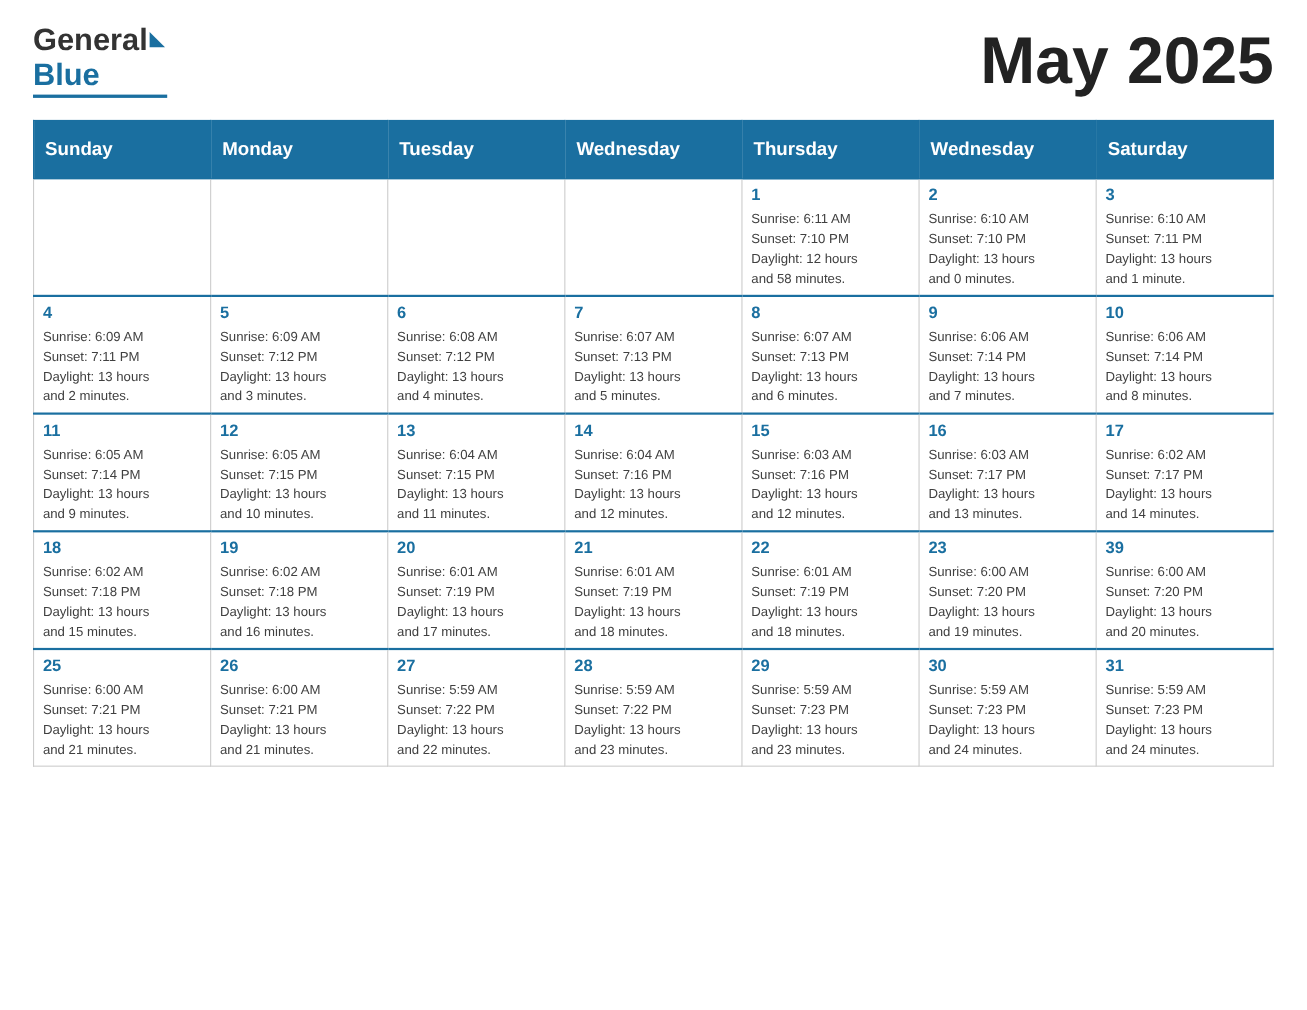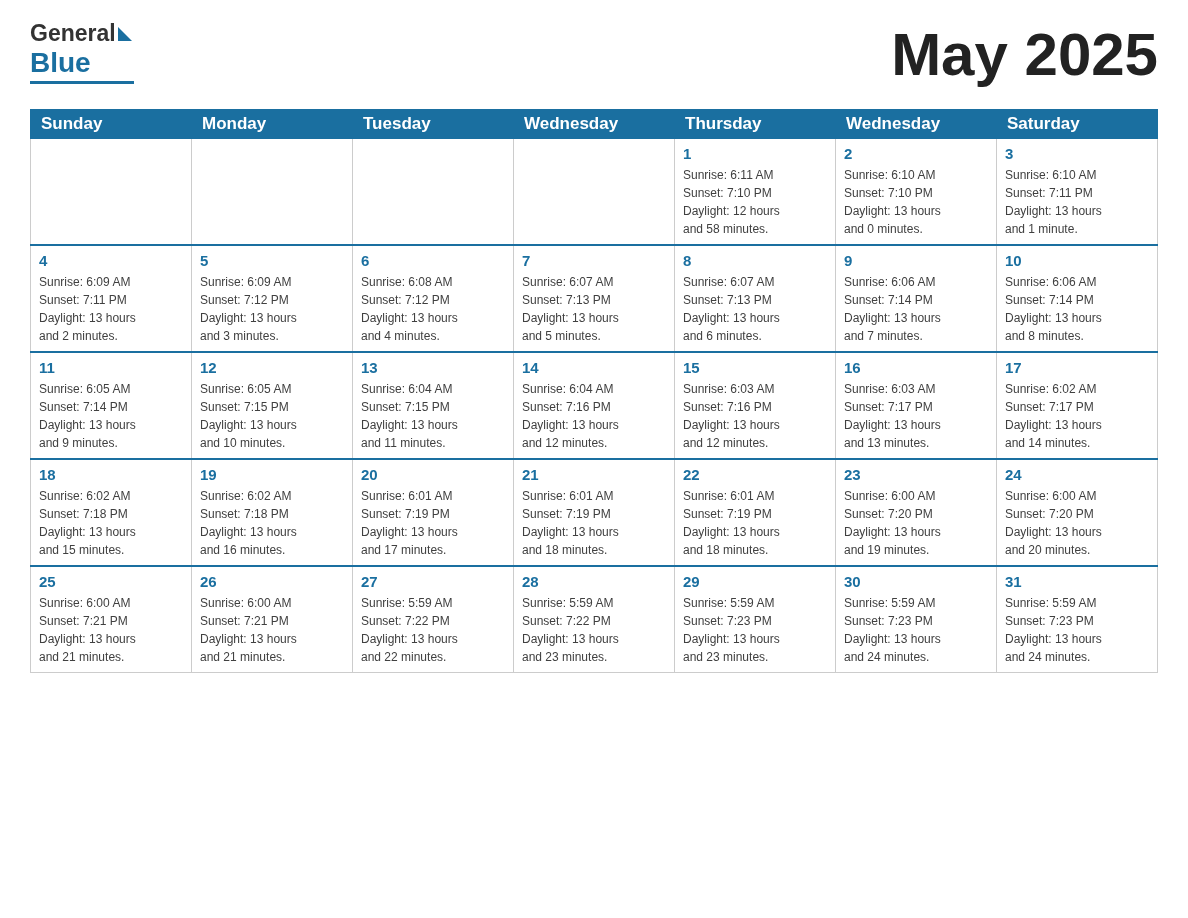--- a/index.html
+++ b/index.html
@@ -17,21 +17,21 @@
       margin-bottom: 20px;
     }
     .logo {
       display: flex;
       flex-direction: column;
       align-items: flex-start;
     }
     .logo-text {
       display: flex;
       align-items: center;
-      font-size: 23px;
+      font-size: 28px;
       font-weight: bold;
       color: #333;
     }
     .logo-general { color: #333; }
     .logo-arrow {
       display: inline-block;
       width: 0;
       height: 0;
       border-left: 14px solid #1a6fa0;
       border-top: 14px solid transparent;
@@ -66,21 +66,21 @@
     .calendar {
       width: 100%;
       border-collapse: collapse;
       border: 1px solid #aaa;
     }
     .calendar th {
       background: #1a6fa0;
       color: #fff;
       font-size: 17px;
       font-weight: bold;
-      padding: 4px 10px;
+      padding: 16px 10px;
       text-align: left;
       border: 1px solid #1a6fa0;
     }
     .calendar td {
       vertical-align: top;
       padding: 6px 8px;
       border: 1px solid #ccc;
       width: calc(100% / 7);
       min-height: 100px;
       font-size: 12.5px;
@@ -303,21 +303,21 @@
 and 18 minutes.</div>
         </td>
         <td>
           <span class="day-number">23</span>
           <div class="day-info" style="white-space: pre-line;">Sunrise: 6:00 AM
 Sunset: 7:20 PM
 Daylight: 13 hours
 and 19 minutes.</div>
         </td>
         <td>
-          <span class="day-number">24</span>
+          <span class="day-number">39</span>
           <div class="day-info" style="white-space: pre-line;">Sunrise: 6:00 AM
 Sunset: 7:20 PM
 Daylight: 13 hours
 and 20 minutes.</div>
         </td>
       </tr>
       <tr class="row-separator">
         <td>
           <span class="day-number">25</span>
           <div class="day-info" style="white-space: pre-line;">Sunrise: 6:00 AM

